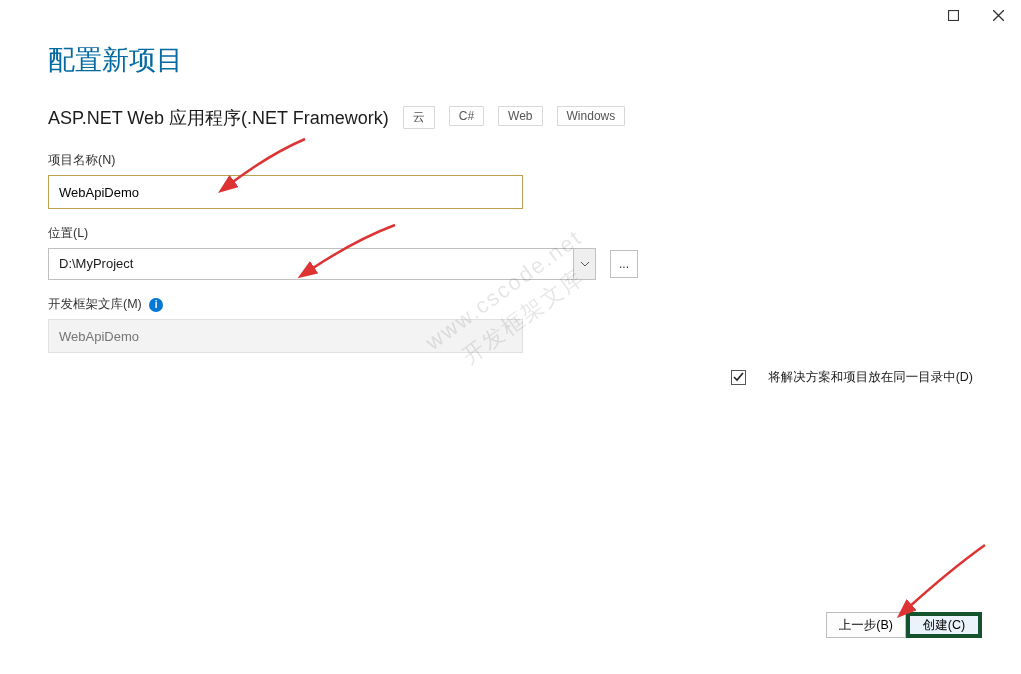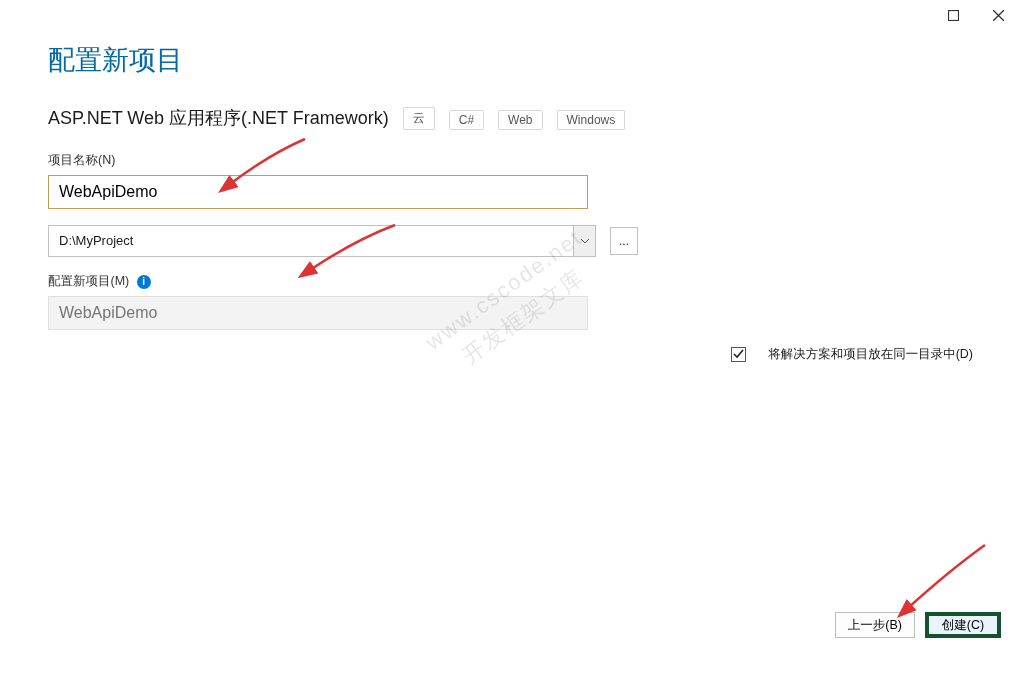--- a/index.html
+++ b/index.html
@@ -35,21 +35,21 @@
     padding: 42px 48px 0 48px;
   }
   h1 {
     font-size: 27px;
     font-weight: 400;
     margin: 0 0 28px 0;
     color: #0369a1;
   }
   .subtitle-row {
     display: flex;
-    align-items: flex-end;
+    align-items: flex-start;
     gap: 14px;
     margin-bottom: 22px;
   }
   .subtitle {
     font-size: 18px;
     font-weight: 400;
     color: #1b1b1b;
   }
   .tag {
     font-size: 12px;
@@ -73,24 +73,24 @@
     background: #0078d4;
     color: #fff;
     align-items: center;
     justify-content: center;
     font-size: 10px;
     font-weight: bold;
     margin-left: 4px;
     vertical-align: middle;
   }
   .text-input {
-    width: 540px;
+    width: 475px;
     height: 32px;
     padding: 16px 10px;
-    font-size: 16px;
+    font-size: 13px;
     font-family: inherit;
     border: 1px solid #c0c0c0;
     background: #fff;
     outline: none;
   }
   .text-input.active { border-color: #c0a050; }
   .text-input.disabled {
     background: #f3f3f3;
     color: #aaa;
     border-color: #e0e0e0;
@@ -155,23 +155,23 @@
     display: flex;
     align-items: center;
     justify-content: center;
     font-size: 11px;
     line-height: 1;
   }
 
   .footer {
     position: absolute;
     bottom: 36px;
-    right: 20px;
-    display: flex;
-    gap: 10px;
+    right: 39px;
+    display: flex;
+    gap: 0;
     justify-content: space-between;
   }
   .footer-btn {
     min-width: 76px;
     height: 26px;
     border: 1px solid #bdbdbd;
     background: #fdfdfd;
     font-size: 12.5px;
     font-family: inherit;
     cursor: pointer;
@@ -229,36 +229,37 @@
     <span class="tag">Web</span>
     <span class="tag">Windows</span>
   </div>
 
   <div class="field-group">
     <label class="lbl">项目名称(N)</label>
     <input class="text-input active" value="WebApiDemo" style="">
   </div>
 
   <div class="field-group">
+    <label class="lbl">位置(L)</label>
     <div class="row-with-btn">
       <div class="select-wrap">
         <div class="select-input">D:\MyProject</div>
         <div class="select-caret">
           <svg width="8" height="5" viewBox="0 0 8 5">
               <path d="M0 0 L4 4 L8 0" fill="none" stroke="#555" stroke-width="1"></path>
             </svg>
         </div>
       </div>
       <div class="browse-btn">...</div>
     </div>
   </div>
 
   <div class="field-group">
     <label class="lbl">
-      <span>配置新项目(M)</span>
+      <span>开发框架文库(M)</span>
       <span class="info-icon">i</span>
     </label>
     <input class="text-input disabled" disabled="" placeholder="WebApiDemo" style="">
   </div>
 
   <div class="checkbox-row">
     <span class="chk">
       <svg width="11" height="11" viewBox="0 0 11 11">
           <path d="M1 5 L4 8 L10 1" fill="none" stroke="#222" stroke-width="1.6"></path>
         </svg>

